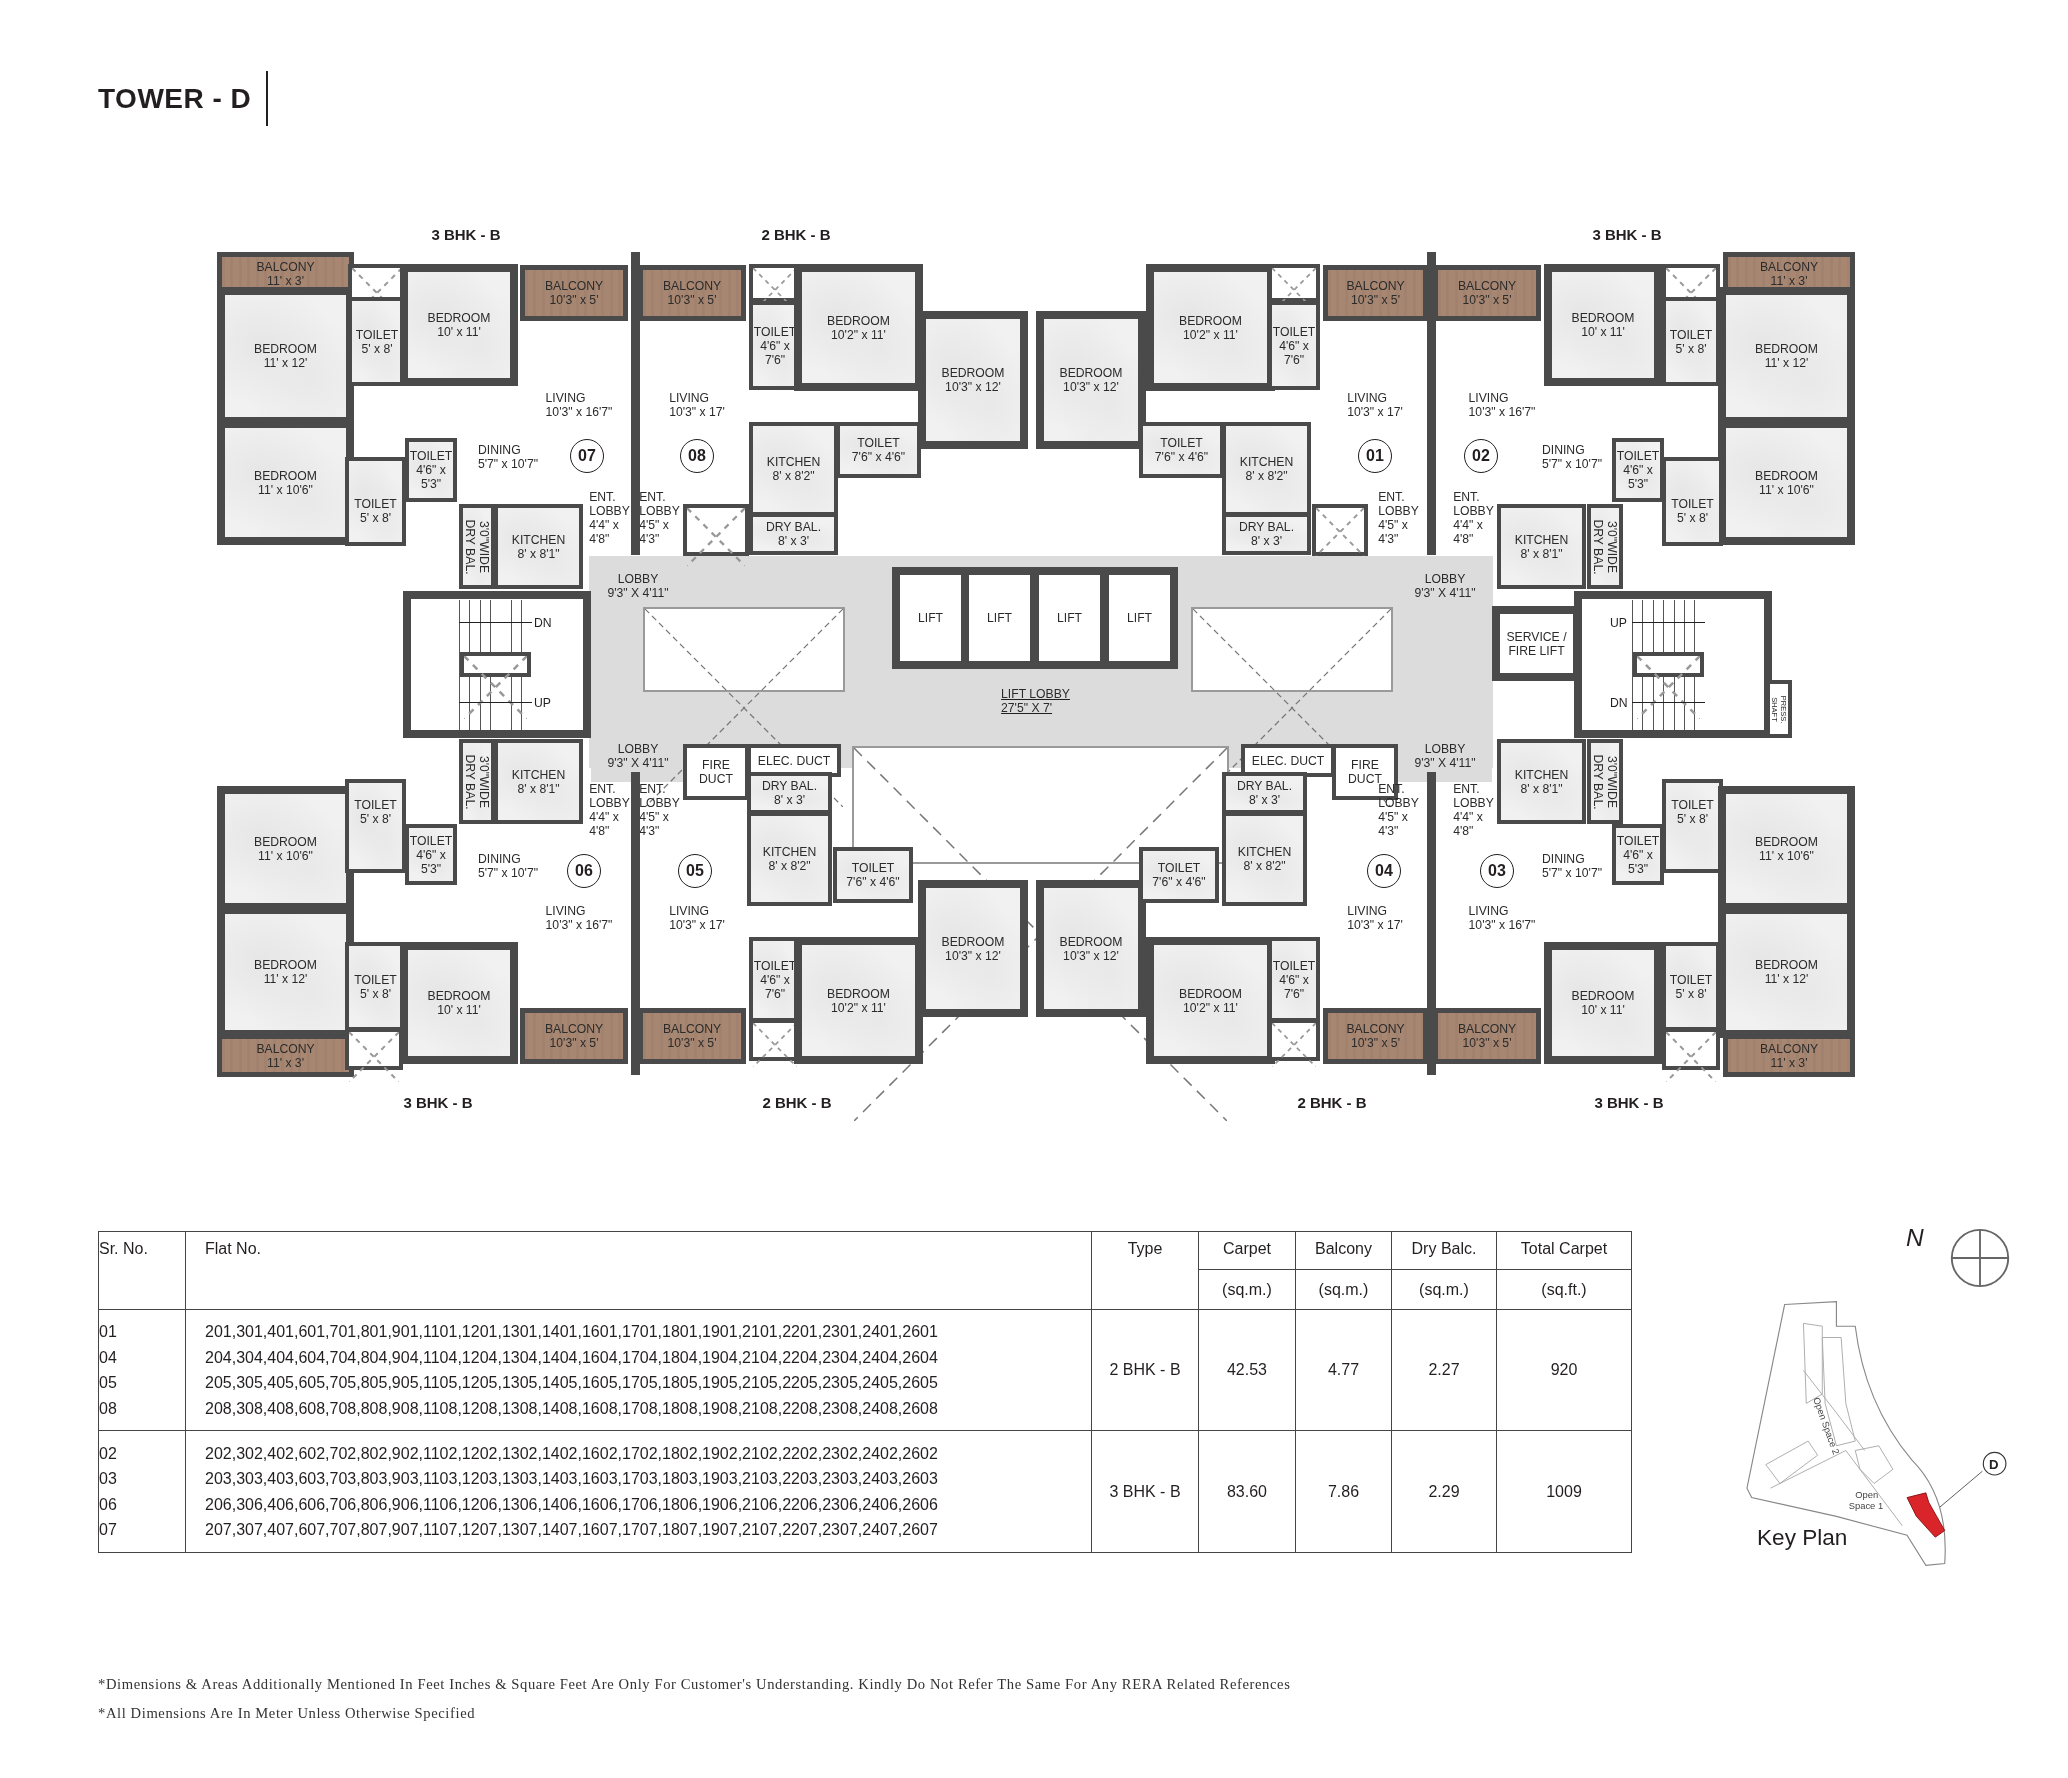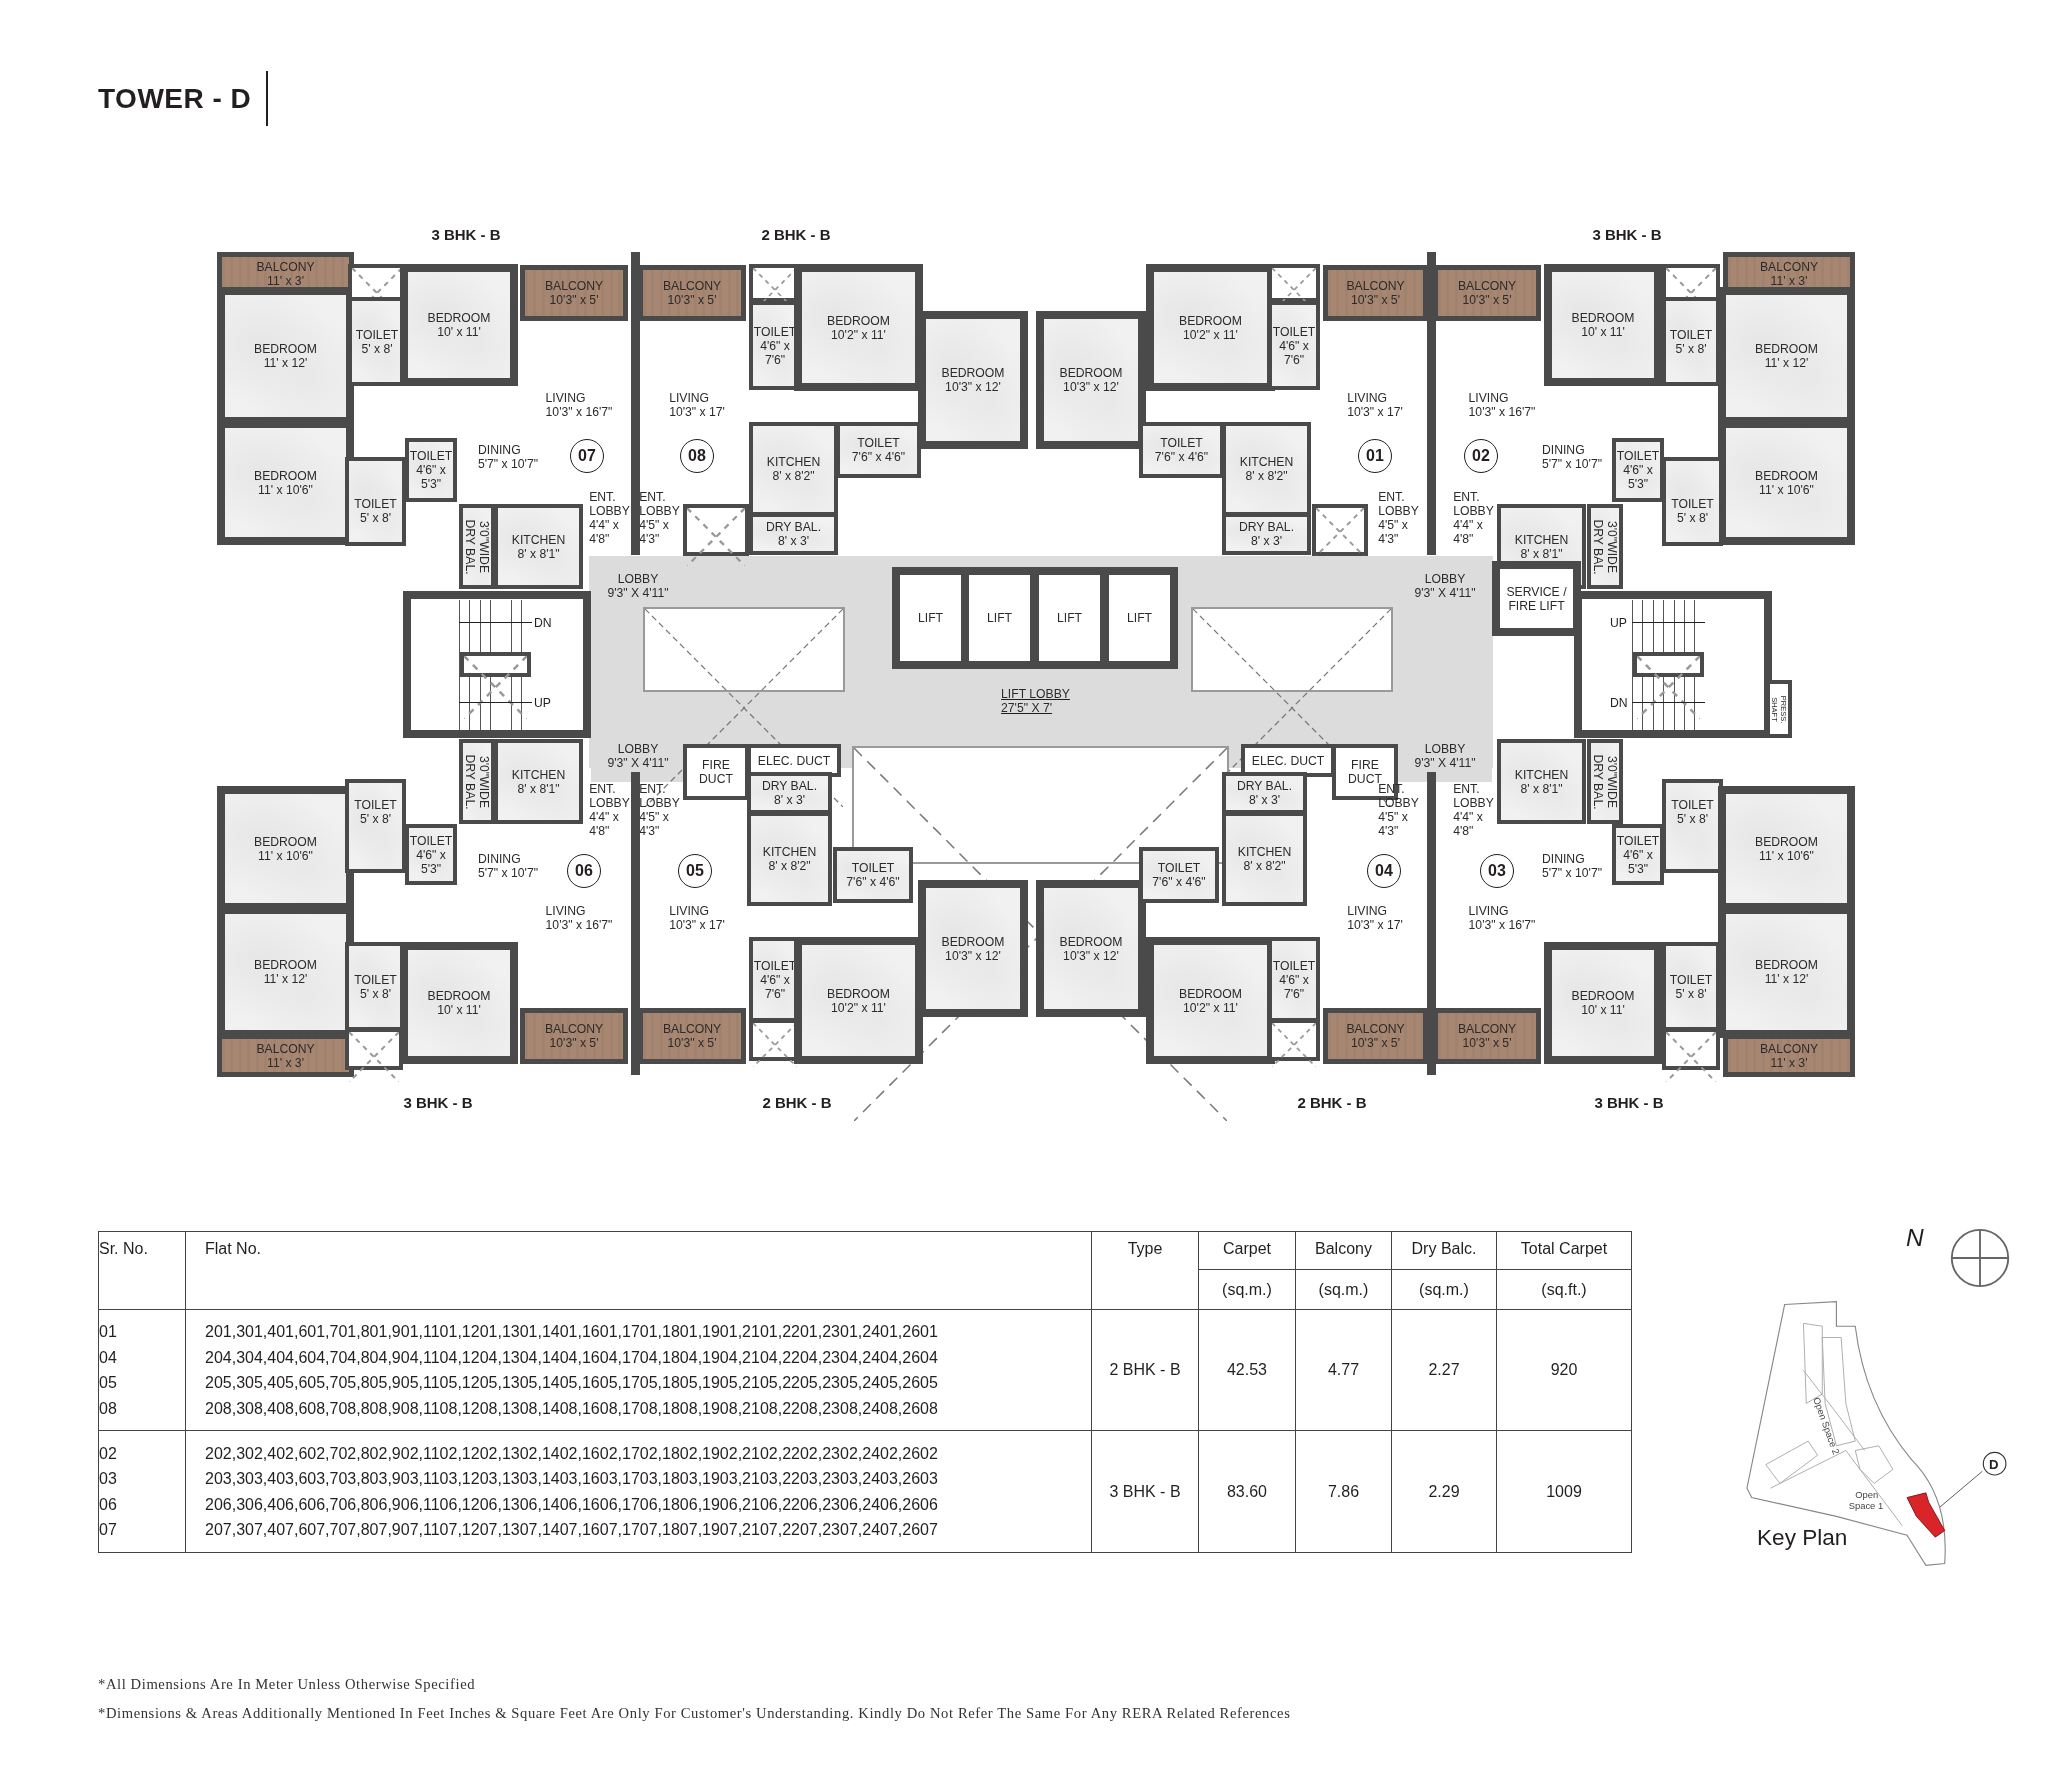--- a/index.html
+++ b/index.html
@@ -354,21 +354,21 @@
   <div class="room duct" style="left:460px; top:652px; width:71px; height:24.5px;">
     <svg class="xmark" viewBox="0 0 10 10" preserveAspectRatio="none">
         <path d="M0 0L10 10M10 0L0 10" stroke="#999" stroke-width="0.4" stroke-dasharray="1,1" fill="none"></path>
       </svg>
   </div>
   <div class="arrow-line" style="left:459px; top:622px; width:73px;"></div>
   <div class="arrow-line" style="left:459px; top:702px; width:73px;"></div>
   <div class="stair-note" style="left:534px; top:616px;">DN</div>
   <div class="stair-note" style="left:534px; top:696px;">UP</div>
 
-  <div class="room lift" style="left:1492px; top:561px; width:89px; height:75px;">
+  <div class="room lift" style="left:1492px; top:606px; width:89px; height:75px;">
       <span class="room-label">SERVICE /
 FIRE LIFT</span>
     </div>
   <div class="room stair" style="left:1574px; top:591px; width:198px; height:147px;"></div>
   <div class="stairs" style="left:1632px; top:600px; width:73px; height:130px;"></div>
   <div class="room duct" style="left:1633px; top:652px; width:71px; height:24.5px;">
     <svg class="xmark" viewBox="0 0 10 10" preserveAspectRatio="none">
         <path d="M0 0L10 10M10 0L0 10" stroke="#999" stroke-width="0.4" stroke-dasharray="1,1" fill="none"></path>
       </svg>
   </div>
@@ -707,16 +707,16 @@
   <text x="105" y="195" font-size="10" fill="#444" transform="rotate(70 105 195)" font-family="Liberation Sans, sans-serif">Open Space 2</text>
   <text x="150" y="300" font-size="10" fill="#444" font-family="Liberation Sans, sans-serif">Open</text>
   <text x="143" y="312" font-size="10" fill="#444" font-family="Liberation Sans, sans-serif">Space 1</text>
   <line x1="240" y1="310" x2="285" y2="272" stroke="#555" stroke-width="1"></line>
   <circle cx="298" cy="264" r="12" fill="#fff" stroke="#333" stroke-width="1.2"></circle>
   <text x="292" y="270" font-size="14" font-weight="bold" fill="#222" font-family="Liberation Sans, sans-serif">D</text>
 </svg>
 <div class="keyplan-title">Key Plan</div>
 
 <div class="notes">
+  <div>*Dimensions &amp; Areas Additionally Mentioned In Feet Inches &amp; Square Feet Are Only For Customer's Understanding. Kindly Do Not Refer The Same For Any RERA Related References</div>
   <div>*All Dimensions Are In Meter Unless Otherwise Specified</div>
-  <div>*Dimensions &amp; Areas Additionally Mentioned In Feet Inches &amp; Square Feet Are Only For Customer's Understanding. Kindly Do Not Refer The Same For Any RERA Related References</div>
 </div>
 
 
 </body></html>

